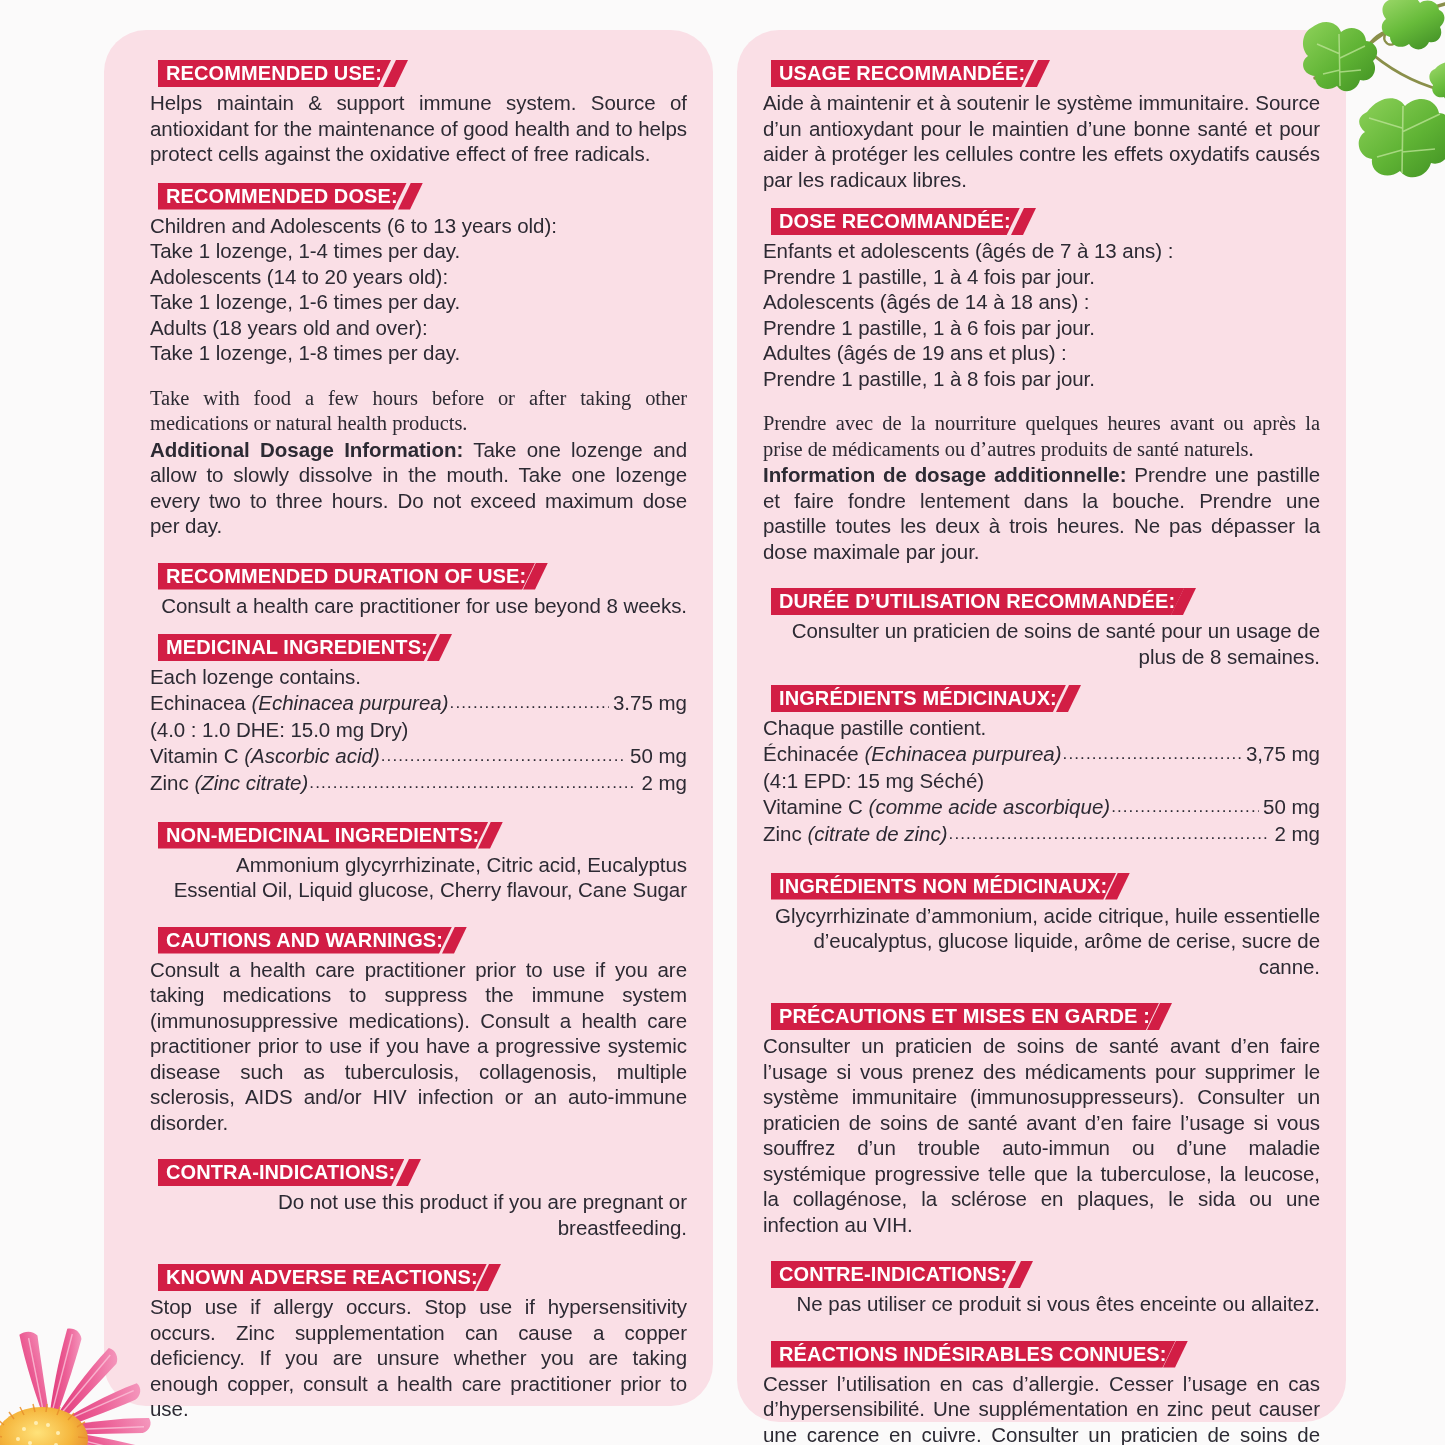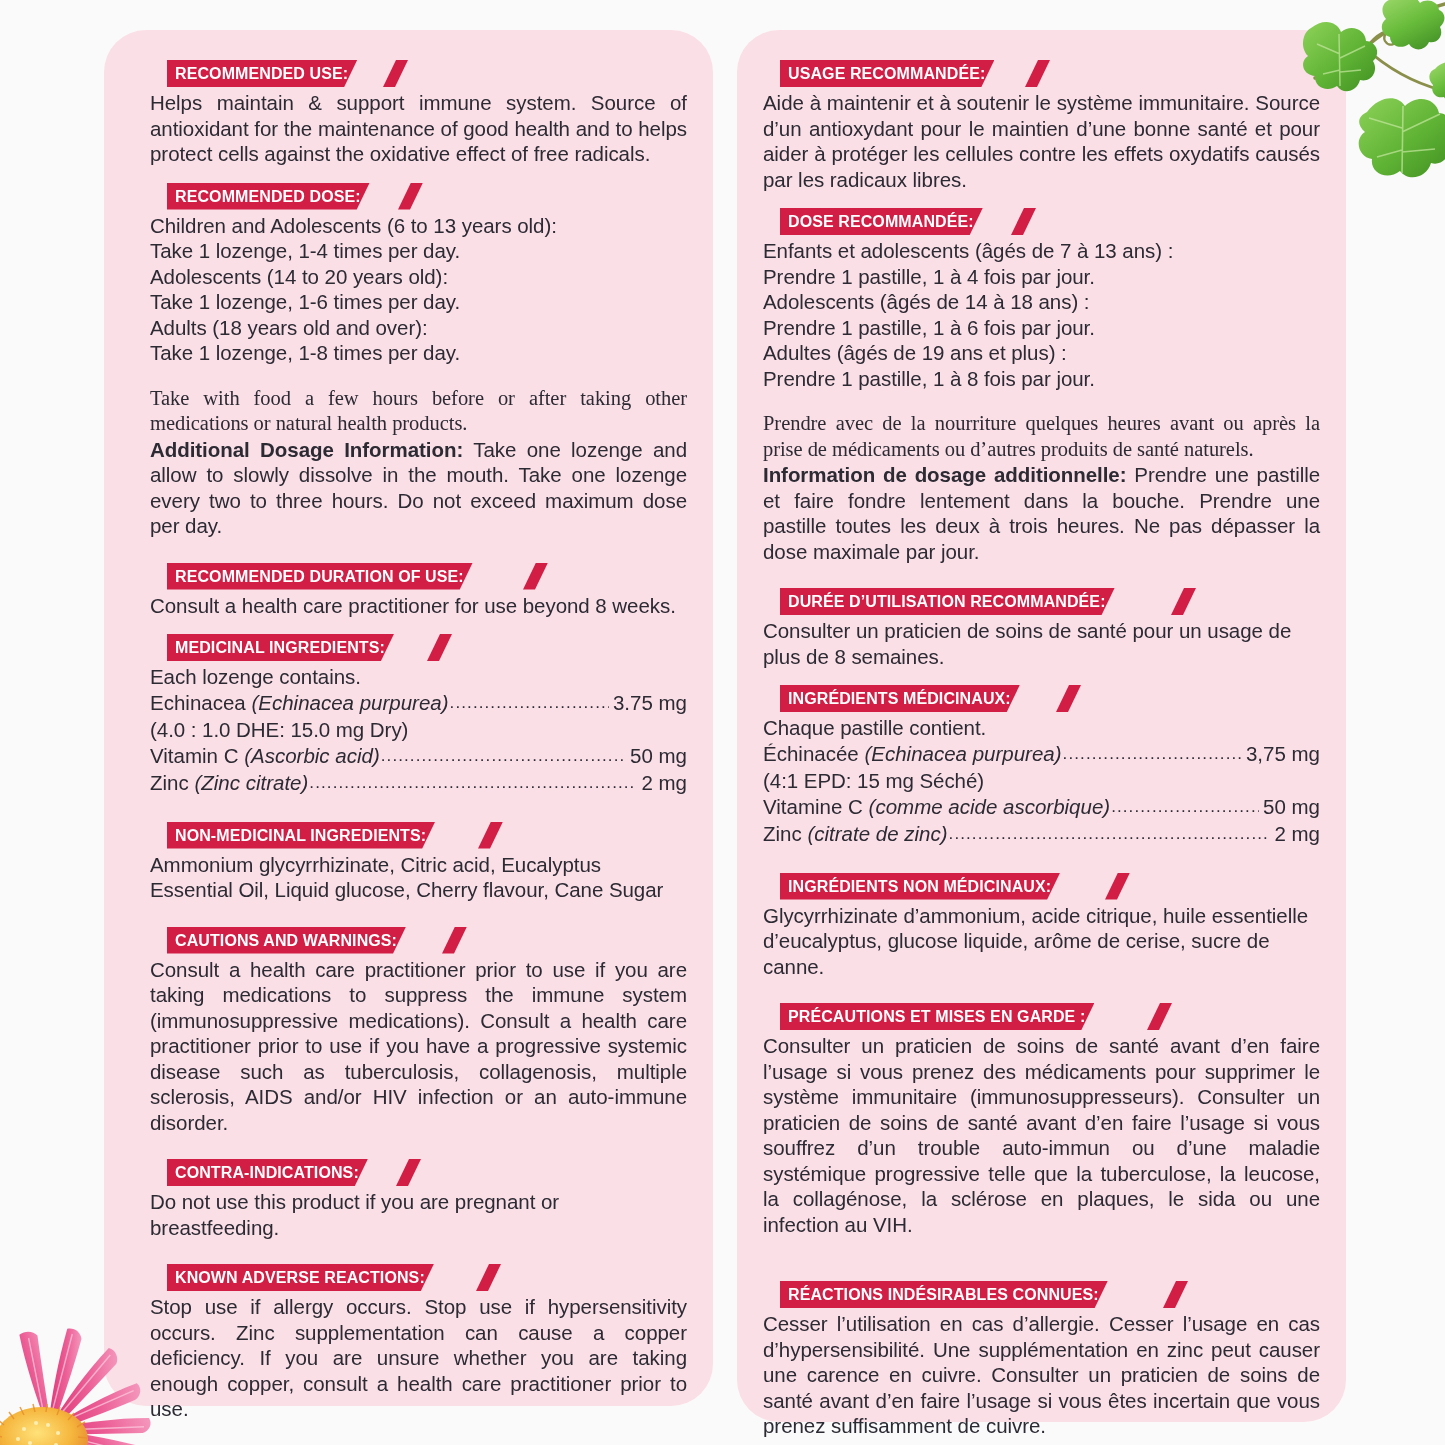--- a/index.html
+++ b/index.html
@@ -60,26 +60,26 @@
   .sec {
     margin-bottom: 4px;
   }
   .banner-wrap {
     position: relative;
     height: 27px;
     margin-bottom: 3px;
   }
   .banner {
     position: absolute;
-    left: 17px;
+    left: 8px;
     top: 0;
     height: 27px;
     background: #d21e45;
     color: #ffffff;
-    font-size: 16px;
+    font-size: 20px;
     font-weight: bold;
     letter-spacing: 0.1px;
     line-height: 27px;
     padding: 0 9px 0 8px;
     white-space: nowrap;
     -webkit-clip-path: polygon(0 0, 100% 0, calc(100% - 13px) 100%, 0 100%);
     clip-path: polygon(0 0, 100% 0, calc(100% - 13px) 100%, 0 100%);
   }
   .banner-tail {
     position: absolute;
@@ -97,20 +97,21 @@
     line-height: 25.5px;
     color: #2c2a33;
     letter-spacing: -0.05px;
   }
   .body-text.just {
     text-align: justify;
     text-align-last: left;
   }
   .para {
     margin: 0;
+    text-align: right;
   }
   .gap-before {
     margin-top: 20px;
     font-family: Liberation Serif, serif;
   }
   .lead-label {
     font-weight: bold;
   }
   .sec-gap {
     height: 20px;
@@ -343,20 +344,27 @@
   <div class="sec">
     <div class="banner-wrap">
       <span class="banner">PRÉCAUTIONS ET MISES EN GARDE :</span>
       <span class="banner-tail" style="left: 383px;"></span>
     </div>
     <p class="body-text just para">Consulter un praticien de soins de santé avant d’en faire l’usage si vous prenez des médicaments pour supprimer le système immunitaire (immunosuppresseurs). Consulter un praticien de soins de santé avant d’en faire l’usage si vous souffrez d’un trouble auto-immun ou d’une maladie systémique progressive telle que la tuberculose, la leucose, la collagénose, la sclérose en plaques, le sida ou une infection au VIH.</p>
   </div>
 
   <div class="sec-gap"></div>
 
+  <div class="sec">
+    <div class="banner-wrap">
+      <span class="banner">CONTRE-INDICATIONS:</span>
+      <span class="banner-tail" style="left: 244px;"></span>
+    </div>
+    <p class="body-text para">Ne pas utiliser ce produit si vous êtes enceinte ou allaitez.</p>
+  </div>
 
   <div class="sec-gap"></div>
 
   <div class="sec">
     <div class="banner-wrap">
       <span class="banner">RÉACTIONS INDÉSIRABLES CONNUES:</span>
       <span class="banner-tail" style="left: 399px;"></span>
     </div>
     <p class="body-text just para">Cesser l’utilisation en cas d’allergie. Cesser l’usage en cas d’hypersensibilité. Une supplémentation en zinc peut causer une carence en cuivre. Consulter un praticien de soins de santé avant d’en faire l’usage si vous êtes incertain que vous prenez suffisamment de cuivre.</p>
   </div>

